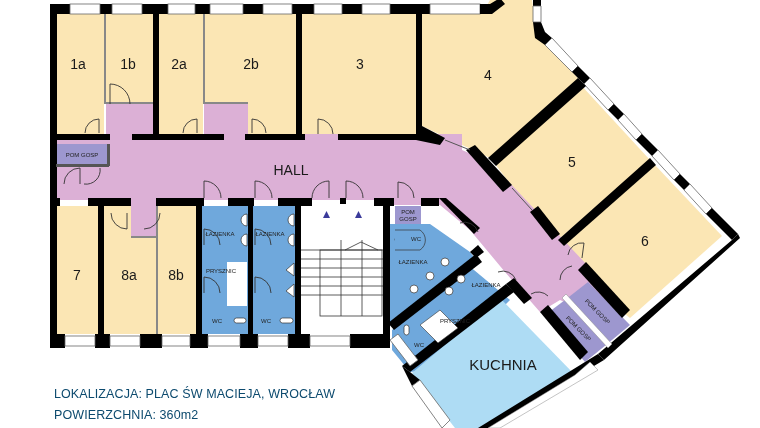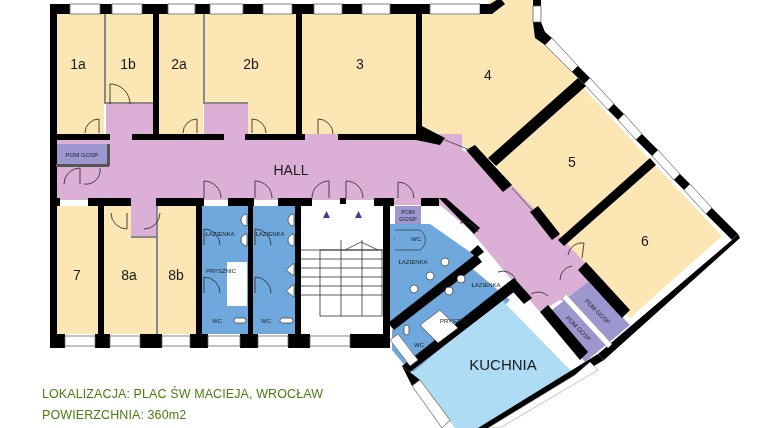--- a/index.html
+++ b/index.html
@@ -3,21 +3,21 @@
 <meta charset="utf-8">
 <style>
   html, body { margin: 0; padding: 0; background: #ffffff; }
   body { width: 760px; height: 428px; overflow: hidden; position: relative; font-family: "Liberation Sans", sans-serif; }
   #plan { position: absolute; left: 0; top: 0; width: 760px; height: 428px; }
   .lbl { font-family: "Liberation Sans", sans-serif; fill: #1a1a1a; }
   .room-lbl { font-size: 14px; }
   .small-lbl { font-size: 6px; fill: #222; }
   .hall-lbl { font-size: 14px; }
   .kuchnia-lbl { font-size: 15px; }
-  .info { position: absolute; left: 42px; color: #4d7c0f; font-size: 12.5px; white-space: nowrap; letter-spacing: 0.1px; }
+  .info { position: absolute; left: 54px; color: #0c4a6e; font-size: 12.5px; white-space: nowrap; letter-spacing: 0.1px; }
   #info-loc { top: 387px; }
   #info-area { top: 408px; }
 </style>
 </head>
 <body>
 
 <svg id="plan" viewBox="0 0 760 428" xmlns="http://www.w3.org/2000/svg">
 
   <rect x="56" y="14" width="48" height="120" fill="#fbe6b4"></rect>
   <rect x="106" y="14" width="47" height="90" fill="#fbe6b4"></rect>

